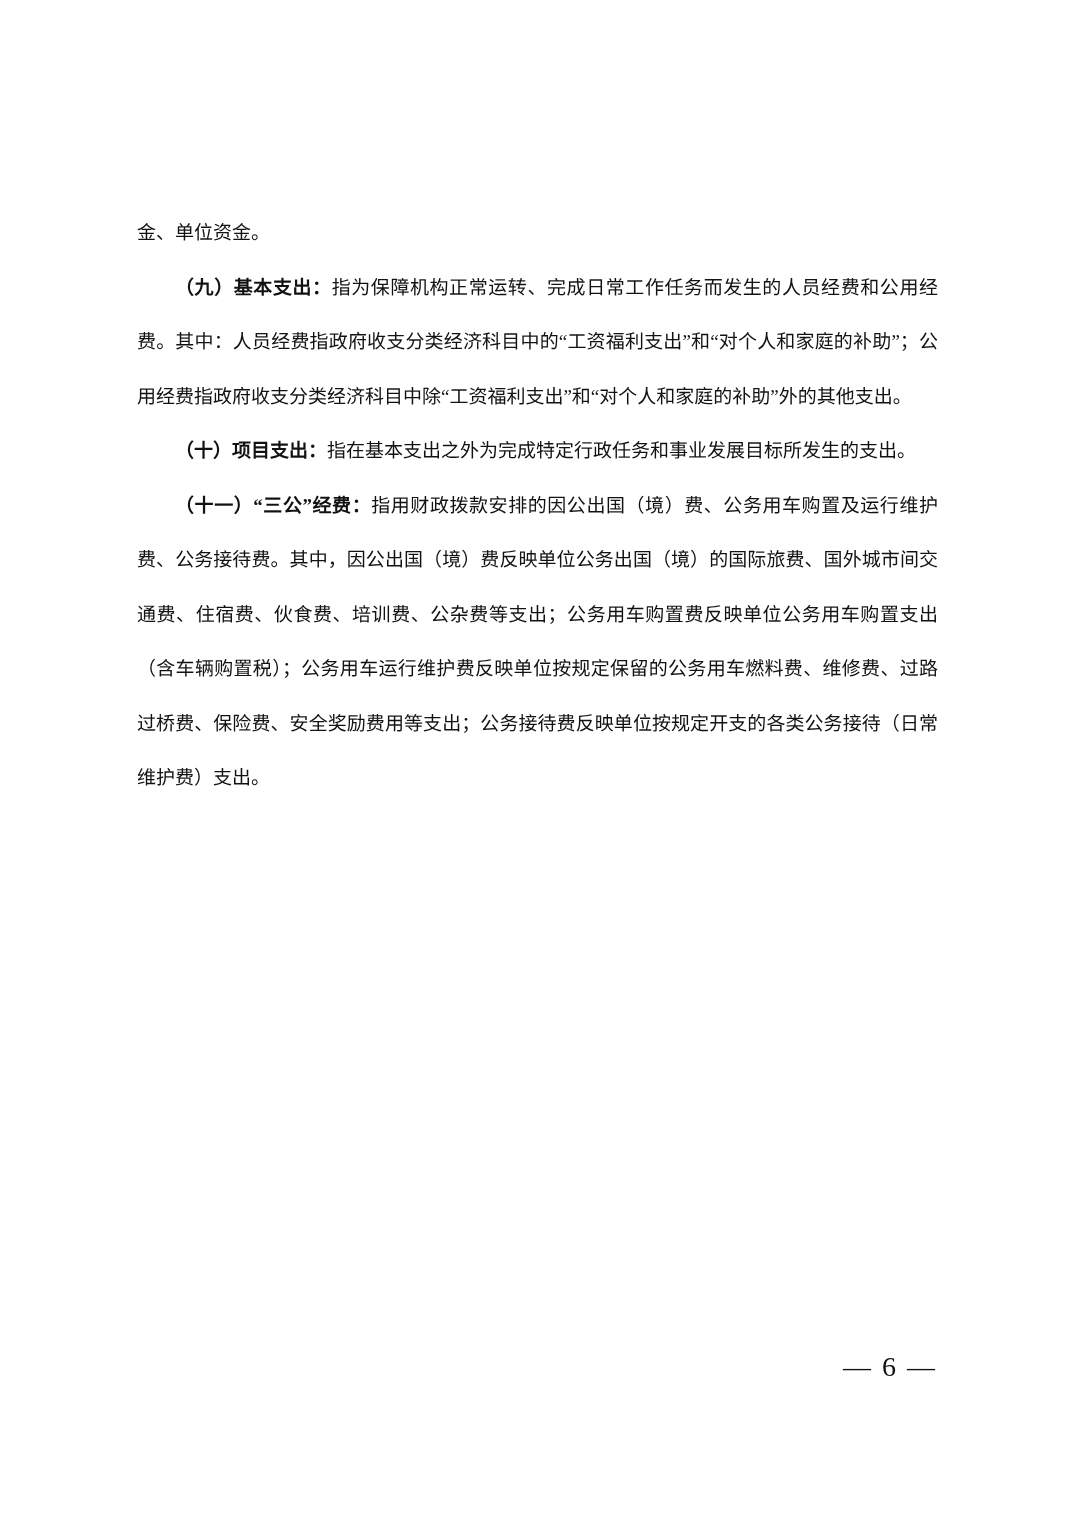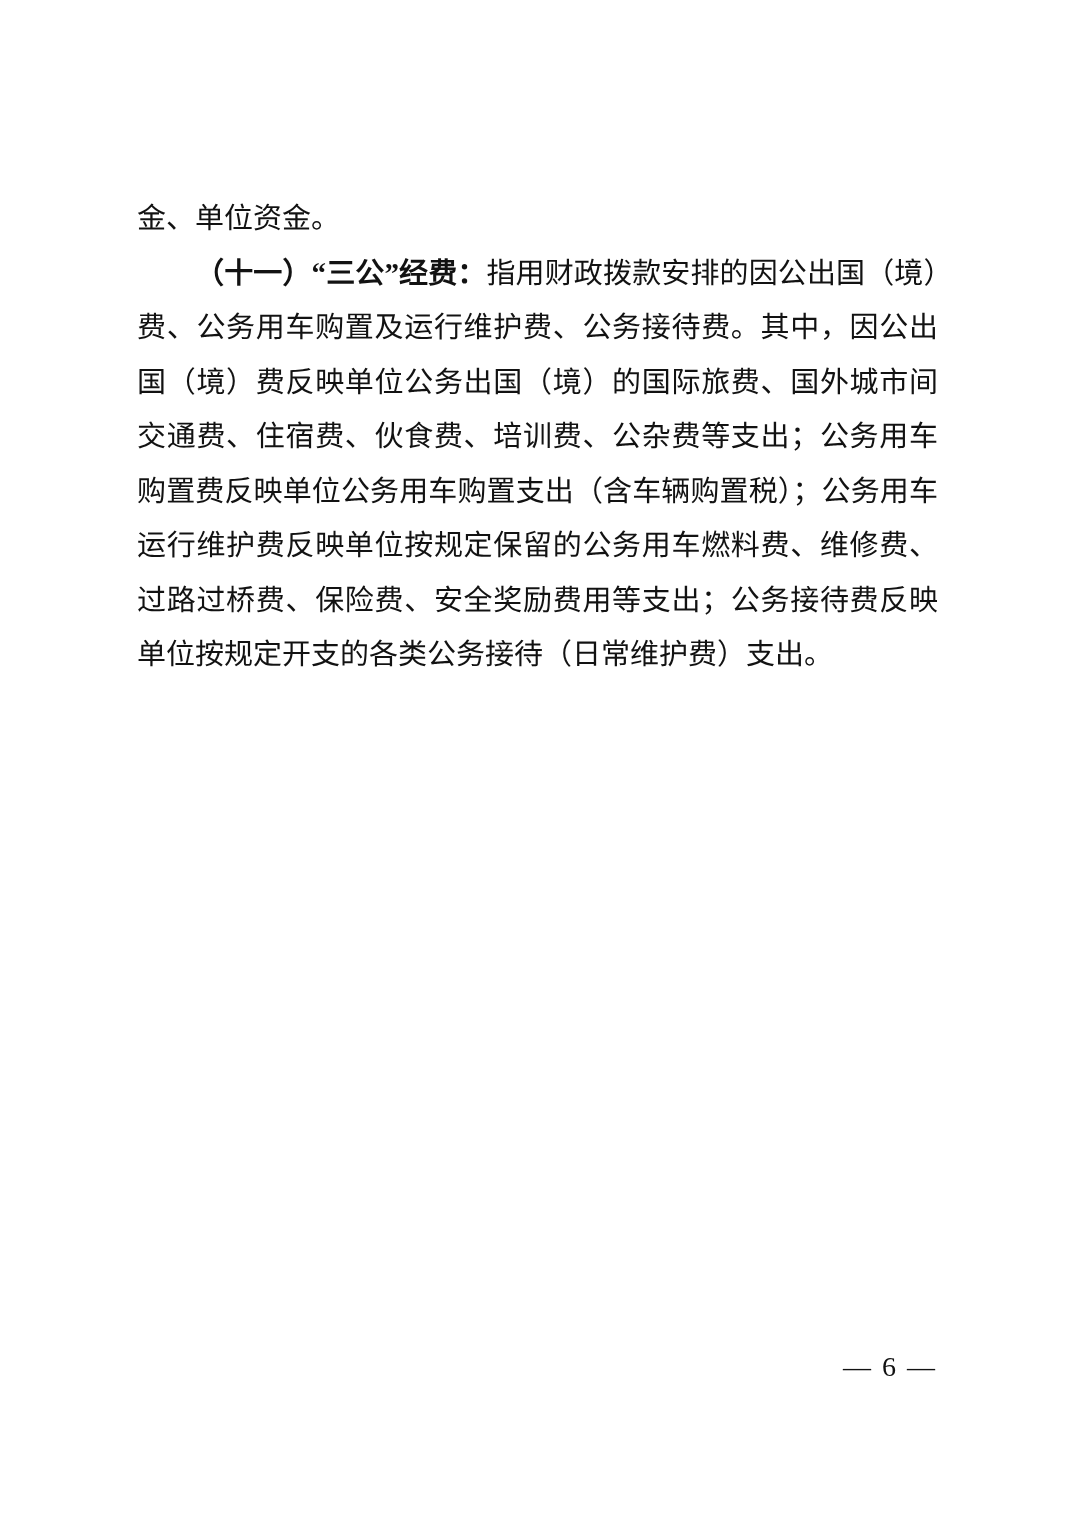--- a/index.html
+++ b/index.html
@@ -12,23 +12,23 @@
     width: 1074px;
     height: 1520px;
     background: #ffffff;
     overflow: hidden;
     font-family: "Liberation Serif", "DejaVu Serif", serif;
     color: #121212;
   }
   .content {
     position: absolute;
     left: 137px;
-    top: 191px;
+    top: 206px;
     width: 801px;
-    font-size: 29px;
+    font-size: 19px;
     line-height: 54.5px;
     text-align: justify;
     text-justify: inter-ideograph;
     letter-spacing: 0;
   }
   .para {
     margin: 0;
     padding: 0;
     text-indent: 2em;
   }
@@ -49,18 +49,20 @@
     letter-spacing: 2px;
     color: #121212;
   }
 </style>
 </head>
 <body>
 
 <div class="page">
   <div class="content">
     <p class="para first"><span class="lead"></span><span>金、单位资金。</span></p>
+    <p class="para"><span class="lead">（九）基本支出：</span><span>指为保障机构正常运转、完成日常工作任务而发生的人员经费和公用经费。其中：人员经费指政府收支分类经济科目中的“工资福利支出”和“对个人和家庭的补助”；公用经费指政府收支分类经济科目中除“工资福利支出”和“对个人和家庭的补助”外的其他支出。</span></p>
+    <p class="para"><span class="lead">（十）项目支出：</span><span>指在基本支出之外为完成特定行政任务和事业发展目标所发生的支出。</span></p>
     <p class="para"><span class="lead">（十一）“三公”经费：</span><span>指用财政拨款安排的因公出国（境）费、公务用车购置及运行维护费、公务接待费。其中，因公出国（境）费反映单位公务出国（境）的国际旅费、国外城市间交通费、住宿费、伙食费、培训费、公杂费等支出；公务用车购置费反映单位公务用车购置支出（含车辆购置税）；公务用车运行维护费反映单位按规定保留的公务用车燃料费、维修费、过路过桥费、保险费、安全奖励费用等支出；公务接待费反映单位按规定开支的各类公务接待（日常维护费）支出。</span></p>
   </div>
   <div class="footer">
     <span>— 6 —</span>
   </div>
 </div>
 
 </body></html>

